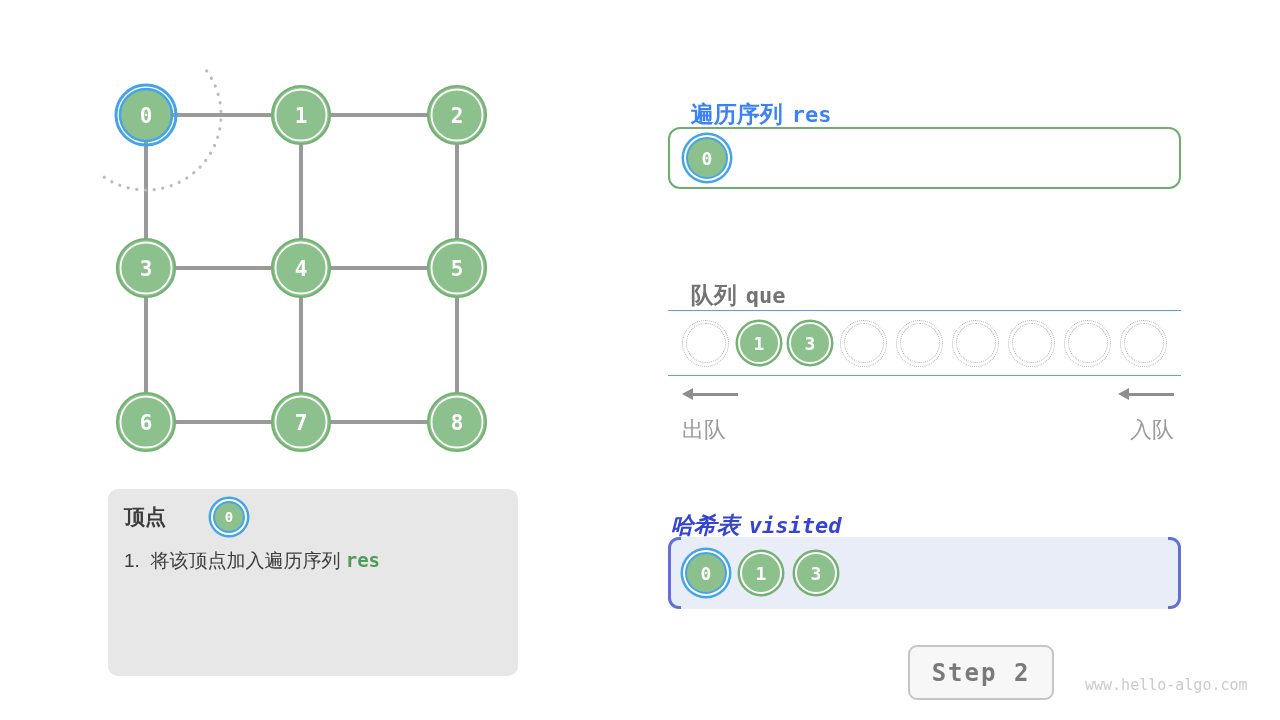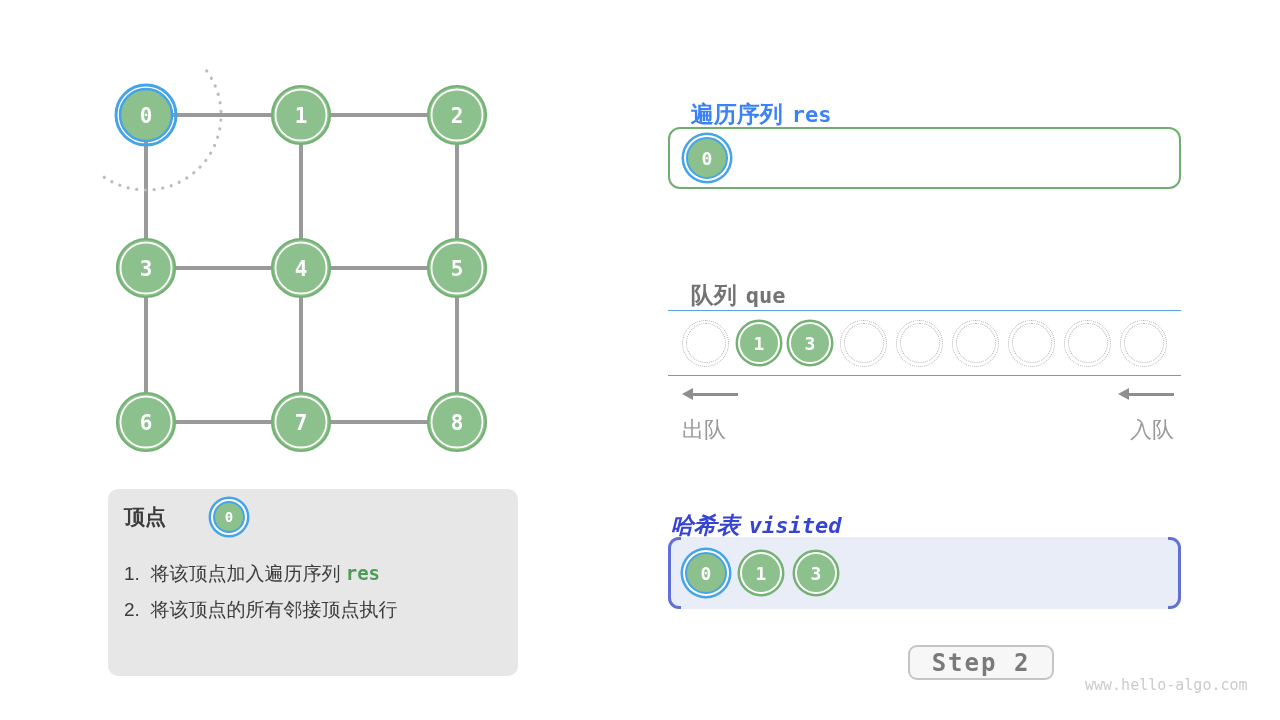--- a/index.html
+++ b/index.html
@@ -38,21 +38,21 @@
   
   .info-box {
     left:108px; top:489px; width:410px; height:187px;
     background:#E7E7E7; border-radius:10px; padding:12px 16px 0 16px;
     color:#3C3C3C;
   }
   .info-title {
     display:flex; align-items:center;
     font-size:21px; font-weight:bold; white-space:pre;gap:39px;
   }
-  .info-lines { margin-top:22px; }
+  .info-lines { margin-top:9px; }
   .info-line {
     font-size:19px; line-height:36px; white-space:pre-wrap;
   }
   .info-line.indent { padding-left:37px; }
   .code { font-family:"DejaVu Sans Mono", monospace; font-weight:bold; }
   .code-green  { color:#4E9C55; }
   .code-blue   { color:#2E8FE2; }
   .code-indigo { color:#3D4BD6; }
 
   
@@ -104,21 +104,21 @@
     left:0; border-left:3px solid #6070D6; border-top:3px solid #6070D6;
     border-bottom:3px solid #6070D6; border-radius:11px 0 0 11px;
   }
   .bracket-r {
     right:0; border-right:3px solid #6070D6; border-top:3px solid #6070D6;
     border-bottom:3px solid #6070D6; border-radius:0 11px 11px 0;
   }
 
   
   #step-badge {
-    left:908px; top:645px; width:146px; height:35px;
+    left:908px; top:645px; width:146px; height:55px;
     background:#F7F7F7; border:2px solid #C5C5C5; border-radius:9px;
     display:flex; align-items:center; justify-content:center;
     font:bold 24px "DejaVu Sans Mono", monospace; color:#7A7A7A;
     letter-spacing:2px;
   }
   #watermark {
     left:1076px; top:676px;
     font:15px "DejaVu Sans Mono", monospace; color:#CBCBCB;margin-left:9px;
   }
 </style>
@@ -186,21 +186,20 @@
     </g>
   </svg>
 
 <div class="abs info-box">
   <div class="info-title">
     <span>顶点</span>
     <span class="chip chip-hl chip-sm">0</span>
   </div>
   <div class="info-lines" id="info-lines">
       <div class="info-line"><span>1.  将该顶点加入遍历序列 </span><span class="code code-green">res</span></div>
-      <div class="info-line"><span>2.  将该顶点的所有邻接顶点执行</span></div>
     </div>
 </div>
 
 <div class="abs sec-title t-green" id="res-title">
   <span>遍历序列</span><span class="code">res</span>
 </div>
 <div class="abs" id="res-box">
     <div class="chip chip-hl">0</div>
   </div>
 

